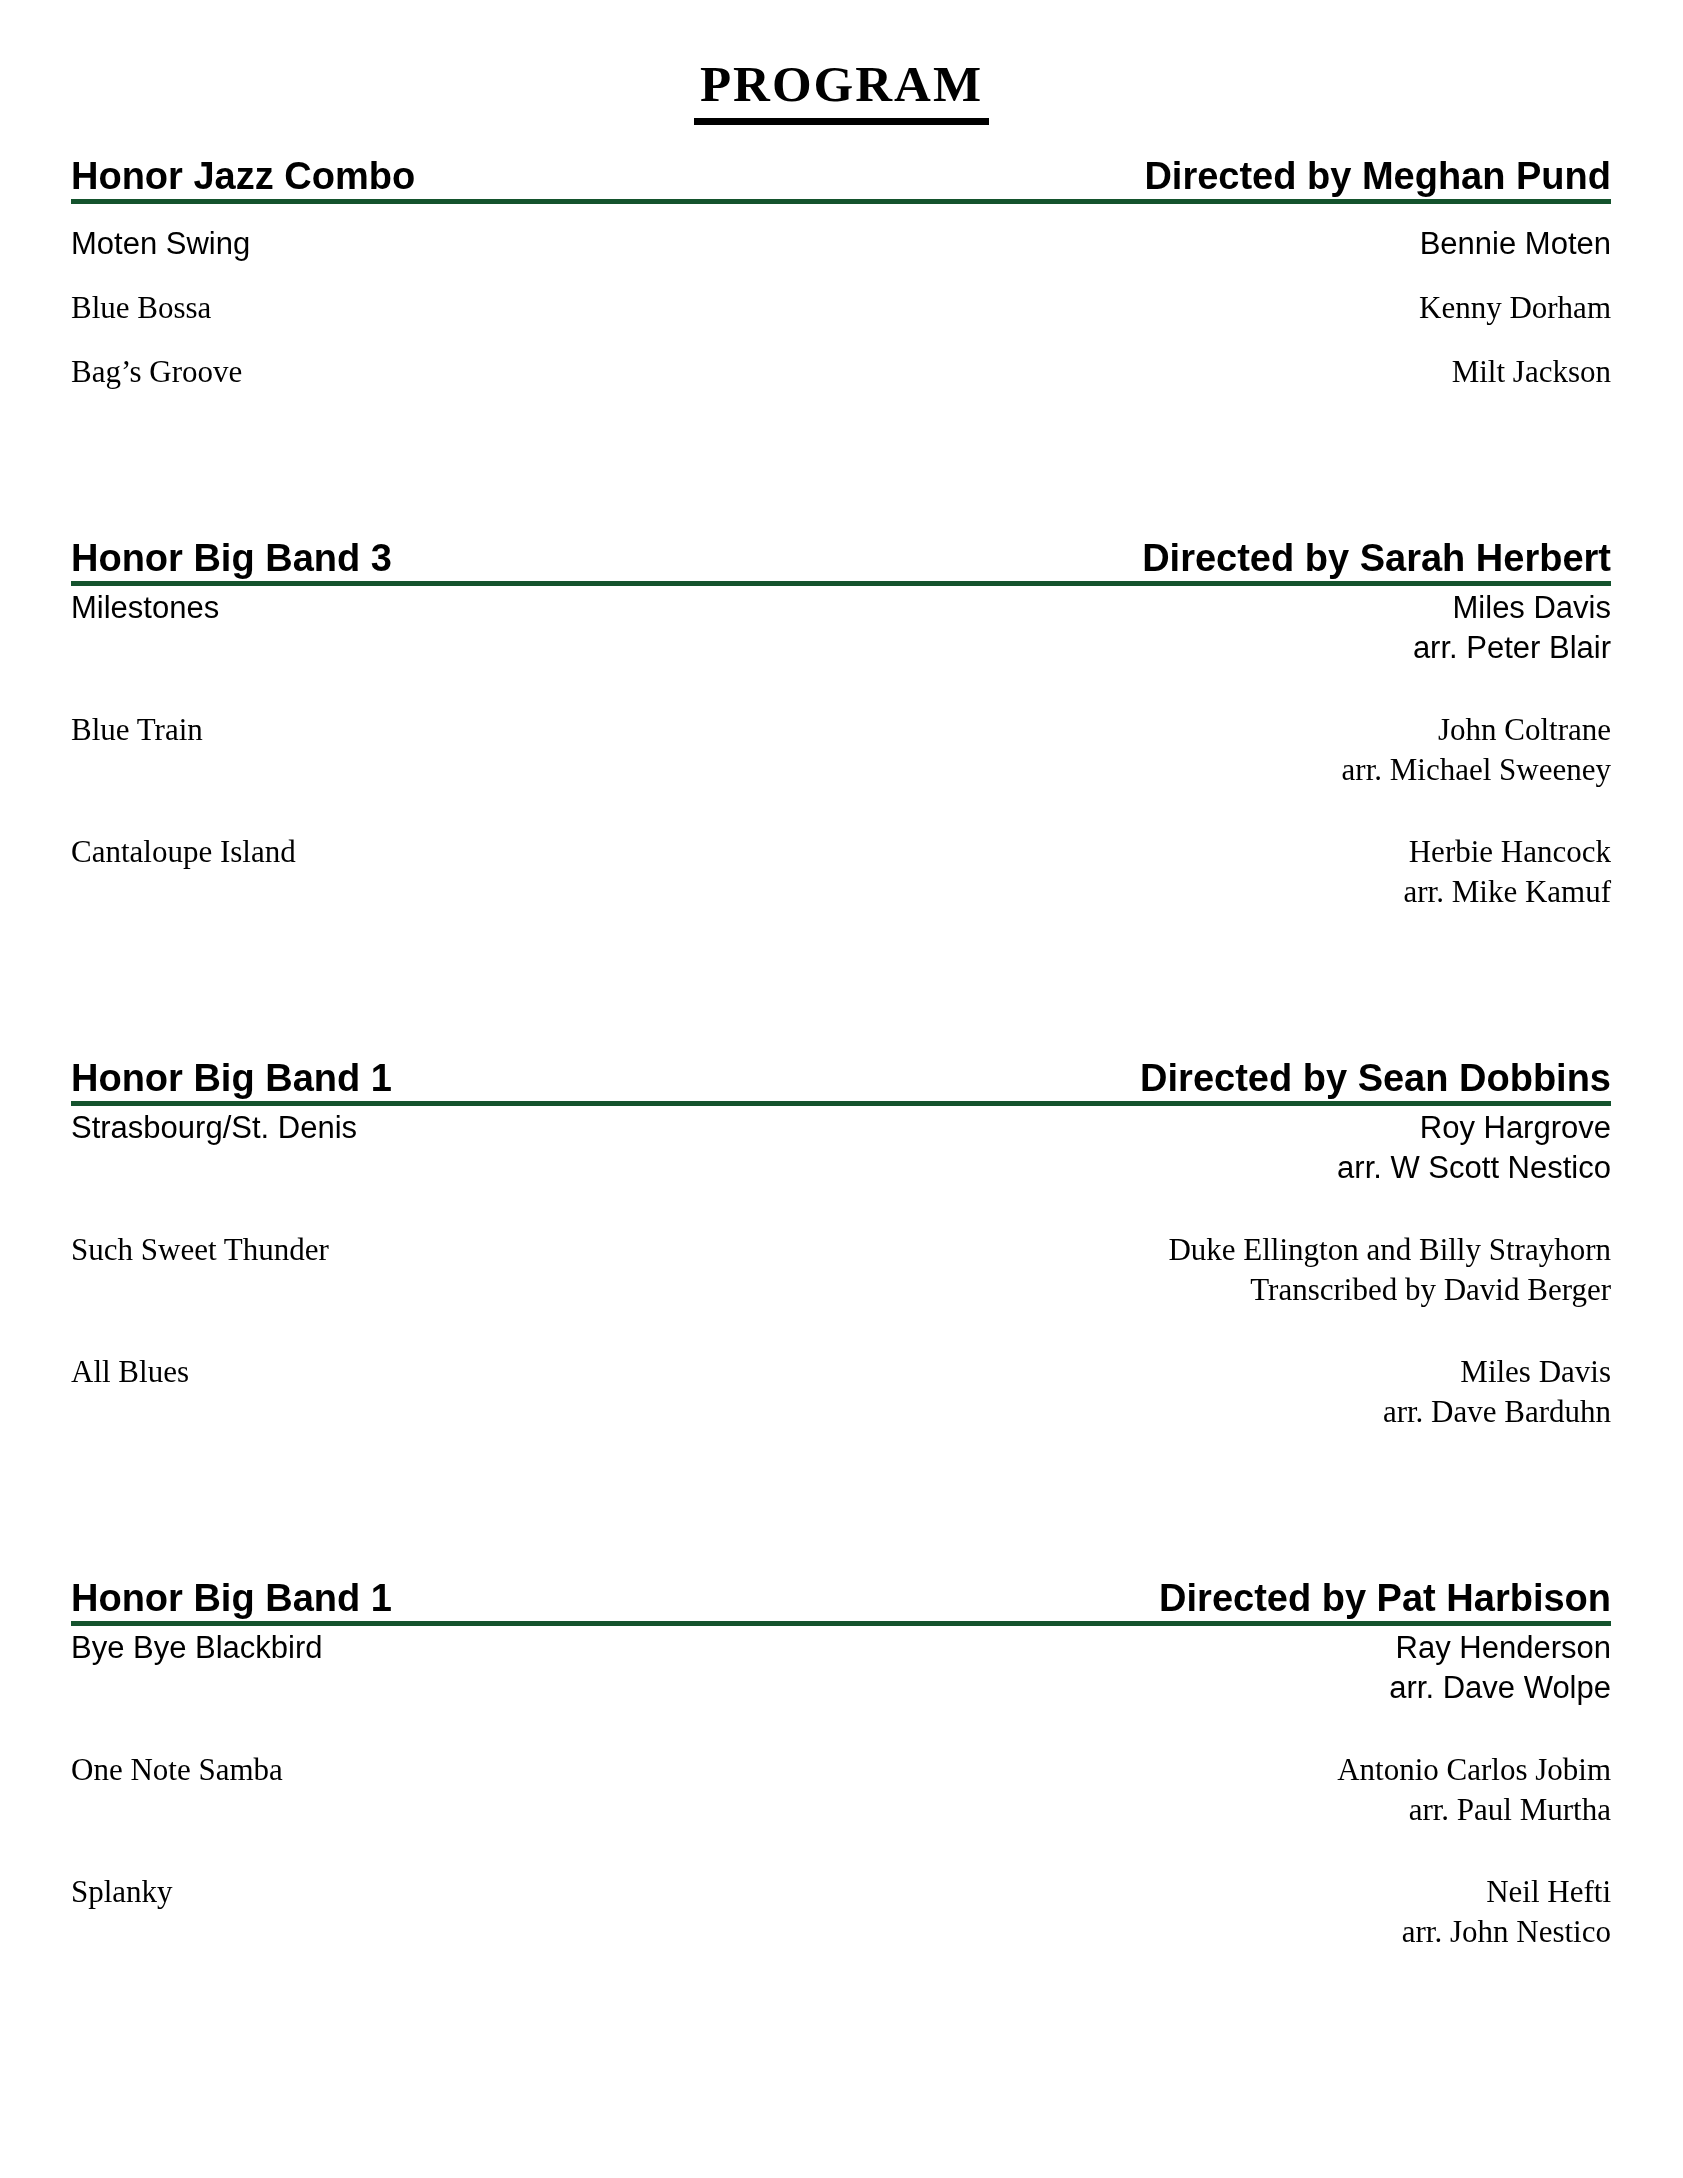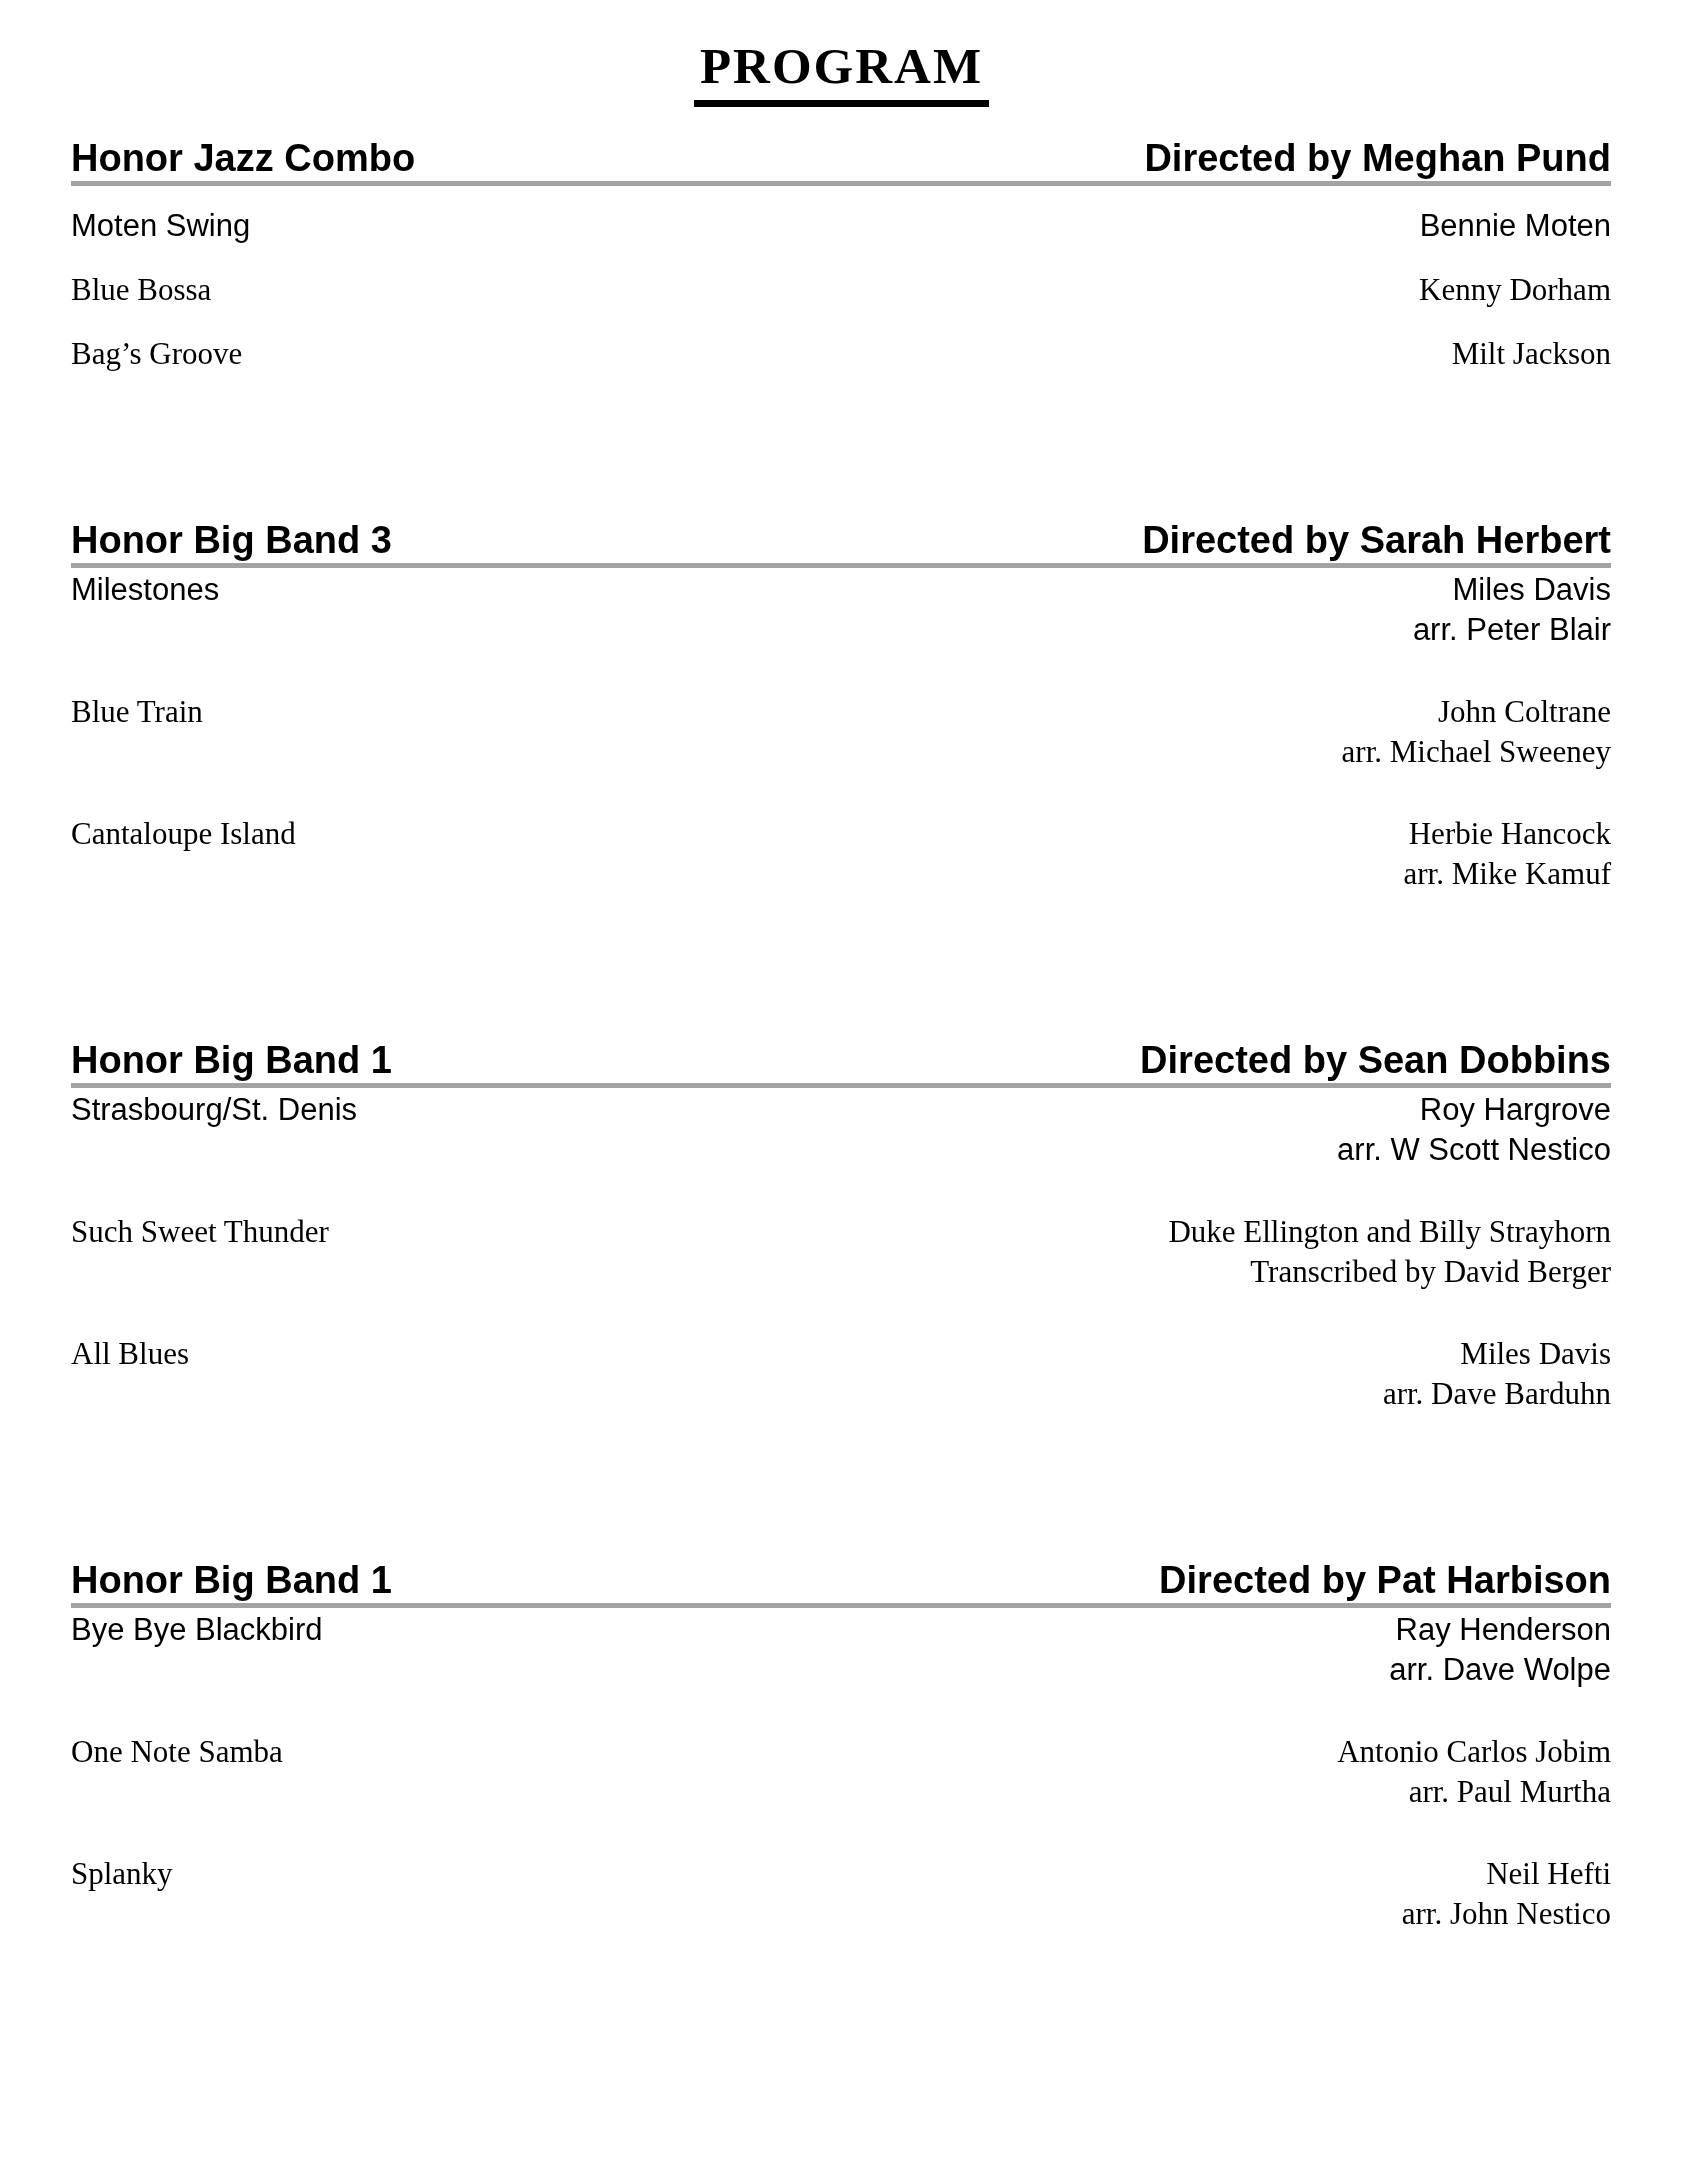--- a/index.html
+++ b/index.html
@@ -4,41 +4,41 @@
 <style>
   html, body { margin: 0; padding: 0; }
   body {
     width: 1683px;
     height: 2178px;
     background: #ffffff;
     color: #000000;
     font-family: "Liberation Sans", sans-serif;
     overflow: hidden;
   }
-  .page { padding-top: 39px; }
+  .page { padding-top: 57px; }
   .title-wrap { text-align: center; }
   .doc-title {
     display: inline-block;
     font-family: "Liberation Serif", serif;
     font-weight: 700;
     font-size: 51px;
     line-height: 55px;
     letter-spacing: 2px;
     border-bottom: 7px solid #000;
     padding: 0 6px 6px 6px;
   }
   .content { margin-left: 71px; margin-right: 72px; }
   .section-header {
     display: flex;
     justify-content: space-between;
     align-items: baseline;
     font-weight: 700;
     font-size: 38px;
     line-height: 42px;
-    border-bottom: 5px solid #a3a3a3;
+    border-bottom: 5px solid #14532d;
     padding-bottom: 2px;
   }
   .sec-first { margin-top: 30px; }
   .section + .section { margin-top: 145px; }
   .pieces { margin-top: 2px; }
   .pieces.loose { margin-top: 20px; }
   .piece {
     display: flex;
     justify-content: space-between;
     align-items: flex-start;

